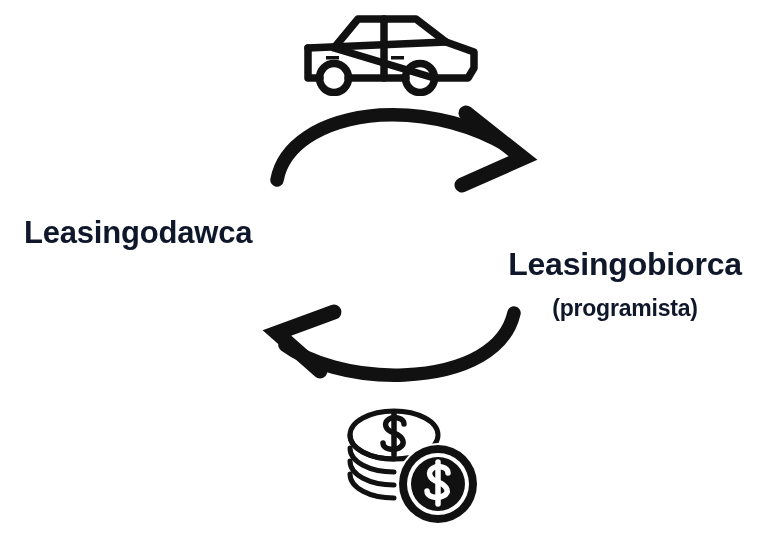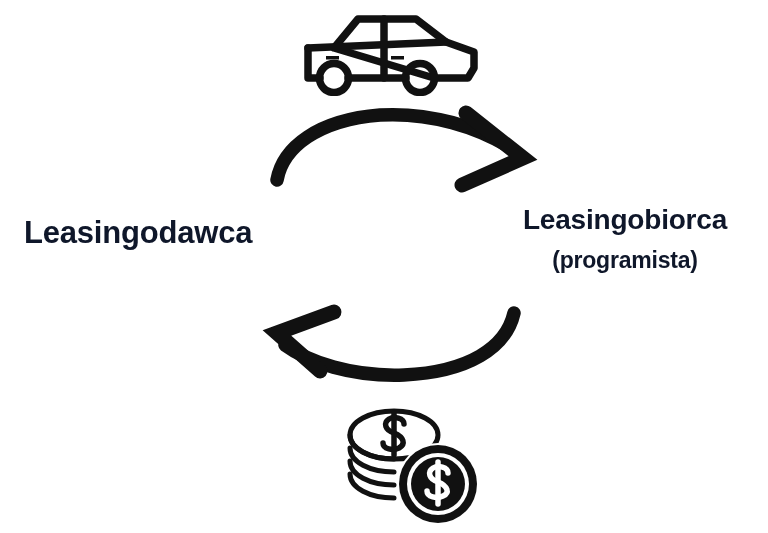--- a/index.html
+++ b/index.html
@@ -58,22 +58,23 @@
   #label-lessee {
     left: 503px;
     top: 204px;
     font-size: 31px;
     letter-spacing: -0.2px;
     text-align: center;
     width: 244px;
   }
   #label-lessee .line-main {
     display: block;
-    font-size: 28px;
+    font-size: 32px;
     font-weight: bold;
+    margin-top: 43px;
   }
   #label-lessee .line-sub {
     display: block;
     font-size: 23px;
     font-weight: bold;
     margin-top: 13px;
   }
 </style>
 </head>
 <body>

